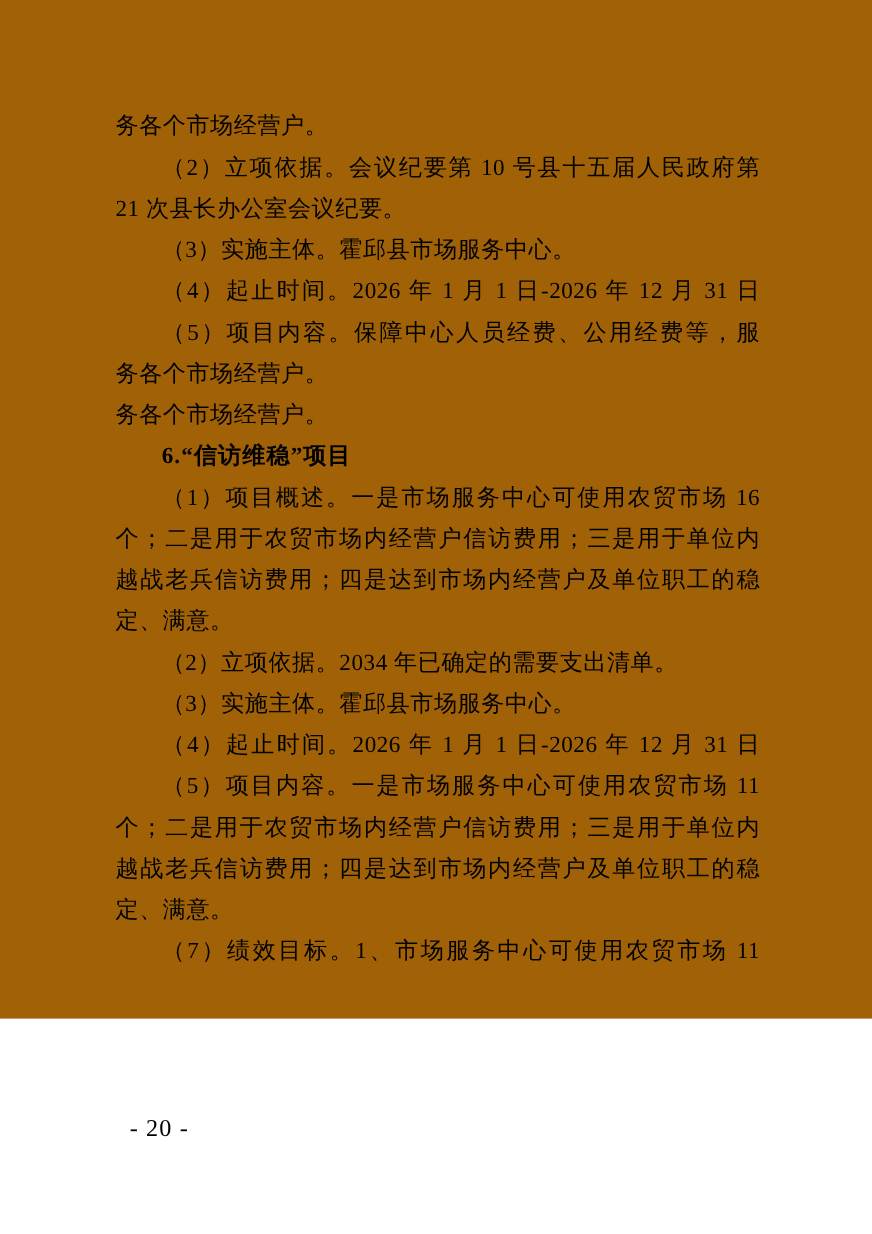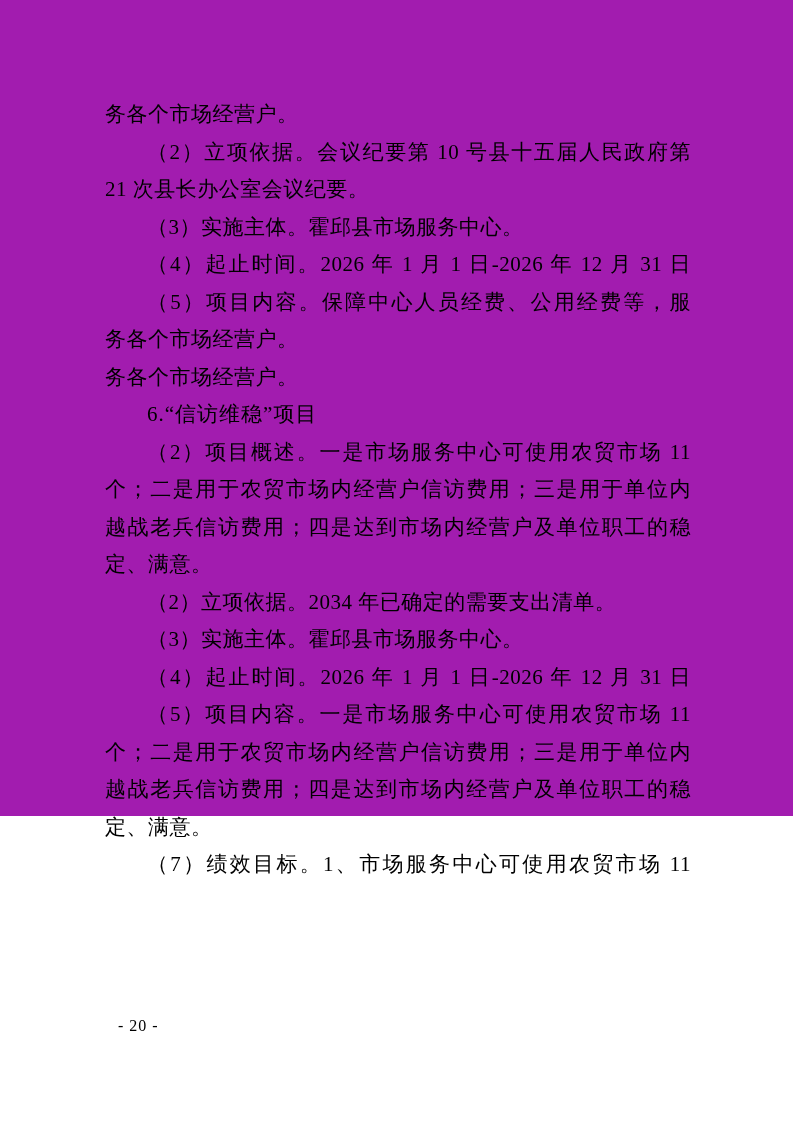--- a/index.html
+++ b/index.html
@@ -10,22 +10,22 @@
     width: 793px;
     height: 1122px;
     background: #ffffff;
     font-family: "Liberation Serif", "DejaVu Serif", serif;
     color: #000000;
     overflow: hidden;
   }
   .page {
     position: relative;
     width: 793px;
-    height: 816px;
-    background: #a21caf;
+    height: 926px;
+    background: #a16207;
   }
   .doc-body {
     position: absolute;
     left: 105px;
     top: 96px;
     width: 586px;
   }
   .line {
     height: 37.5px;
     line-height: 37.5px;
@@ -35,48 +35,48 @@
   }
   .line.indent {
     padding-left: 42px;
   }
   .line.justify {
     white-space: normal;
     text-align: justify;
     text-align-last: justify;
   }
   .line.bold {
-    font-weight: 400;
+    font-weight: 700;
     letter-spacing: 1px;
   }
   .page-footer {
     position: absolute;
     left: 118px;
     top: 1012px;
-    font-size: 16px;
+    font-size: 22px;
     line-height: 28px;
     letter-spacing: 1px;
     color: #000000;
   }
 </style>
 </head>
 <body>
 
 <div class="page">
   <div class="doc-body">
       <div class="line">务各个市场经营户。</div>
       <div class="line indent justify">（2）立项依据。会议纪要第 10 号县十五届人民政府第</div>
       <div class="line">21 次县长办公室会议纪要。</div>
       <div class="line indent">（3）实施主体。霍邱县市场服务中心。</div>
       <div class="line indent justify">（4）起止时间。2026 年 1 月 1 日-2026 年 12 月 31 日</div>
       <div class="line indent justify">（5）项目内容。保障中心人员经费、公用经费等，服</div>
       <div class="line">务各个市场经营户。</div>
       <div class="line">务各个市场经营户。</div>
       <div class="line indent bold">6.“信访维稳”项目</div>
-      <div class="line indent justify">（2）项目概述。一是市场服务中心可使用农贸市场 11</div>
+      <div class="line indent justify">（1）项目概述。一是市场服务中心可使用农贸市场 16</div>
       <div class="line justify">个；二是用于农贸市场内经营户信访费用；三是用于单位内</div>
       <div class="line justify">越战老兵信访费用；四是达到市场内经营户及单位职工的稳</div>
       <div class="line">定、满意。</div>
       <div class="line indent">（2）立项依据。2034 年已确定的需要支出清单。</div>
       <div class="line indent">（3）实施主体。霍邱县市场服务中心。</div>
       <div class="line indent justify">（4）起止时间。2026 年 1 月 1 日-2026 年 12 月 31 日</div>
       <div class="line indent justify">（5）项目内容。一是市场服务中心可使用农贸市场 11</div>
       <div class="line justify">个；二是用于农贸市场内经营户信访费用；三是用于单位内</div>
       <div class="line justify">越战老兵信访费用；四是达到市场内经营户及单位职工的稳</div>
       <div class="line">定、满意。</div>

